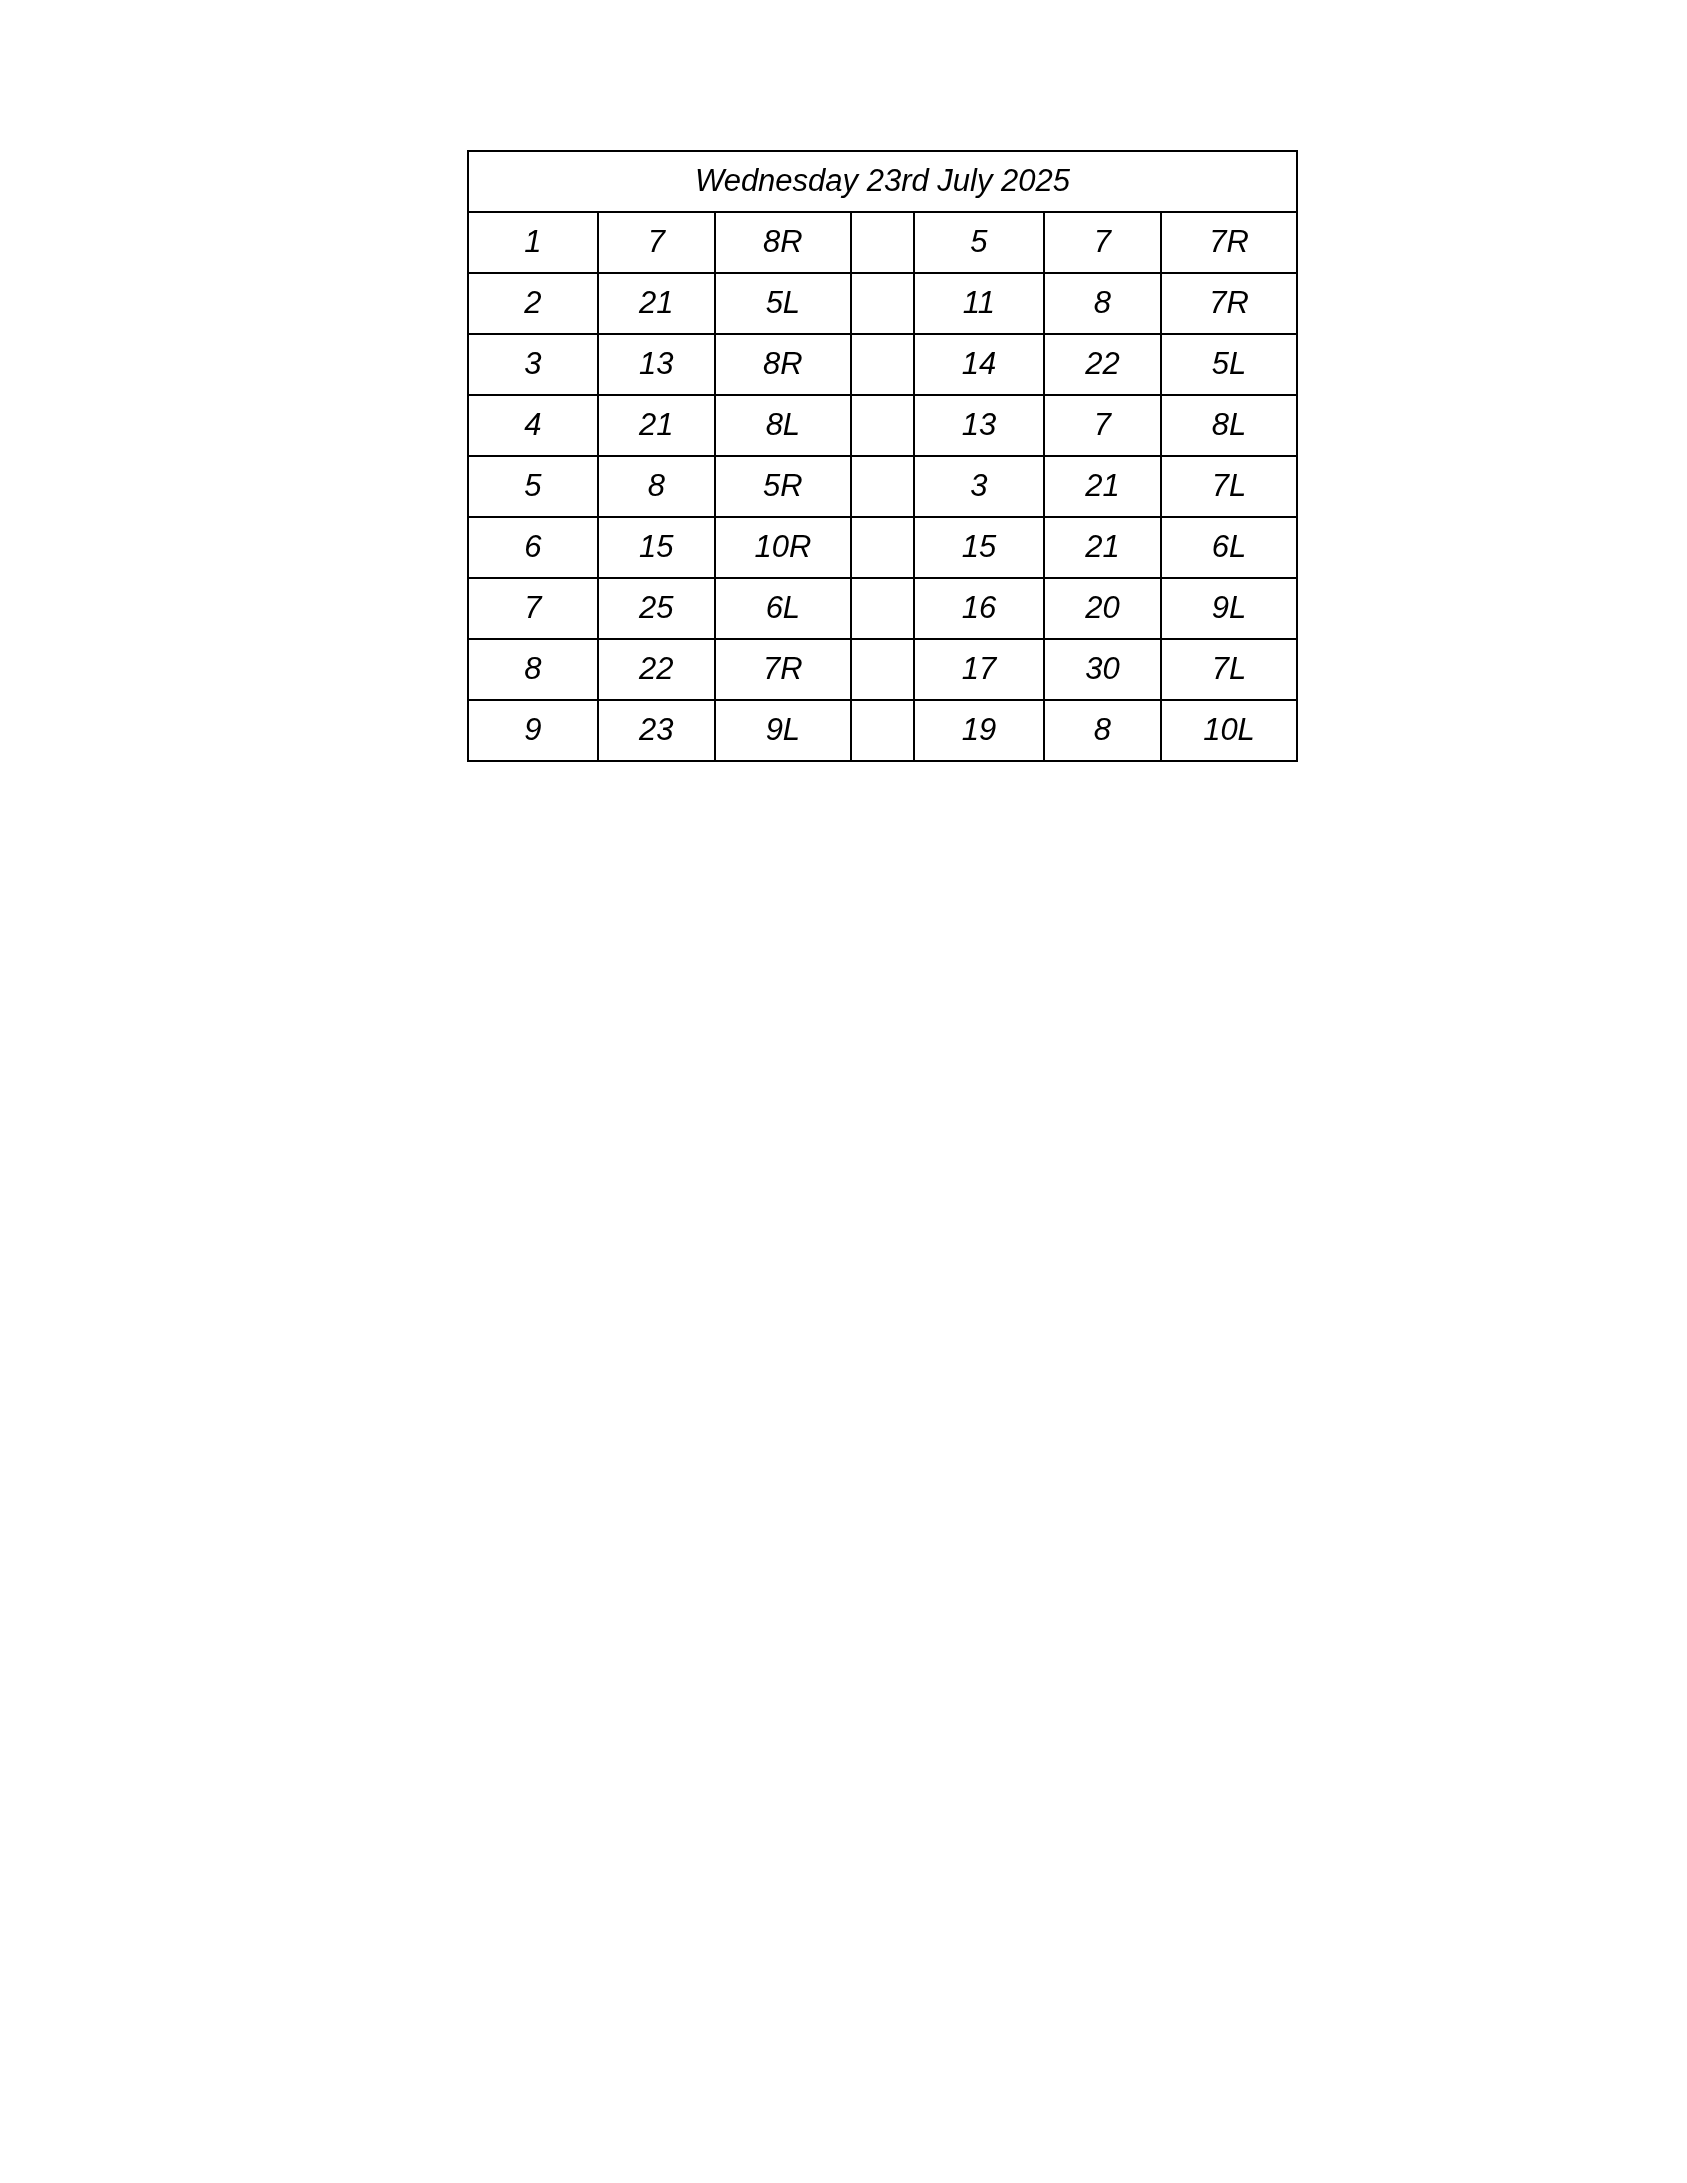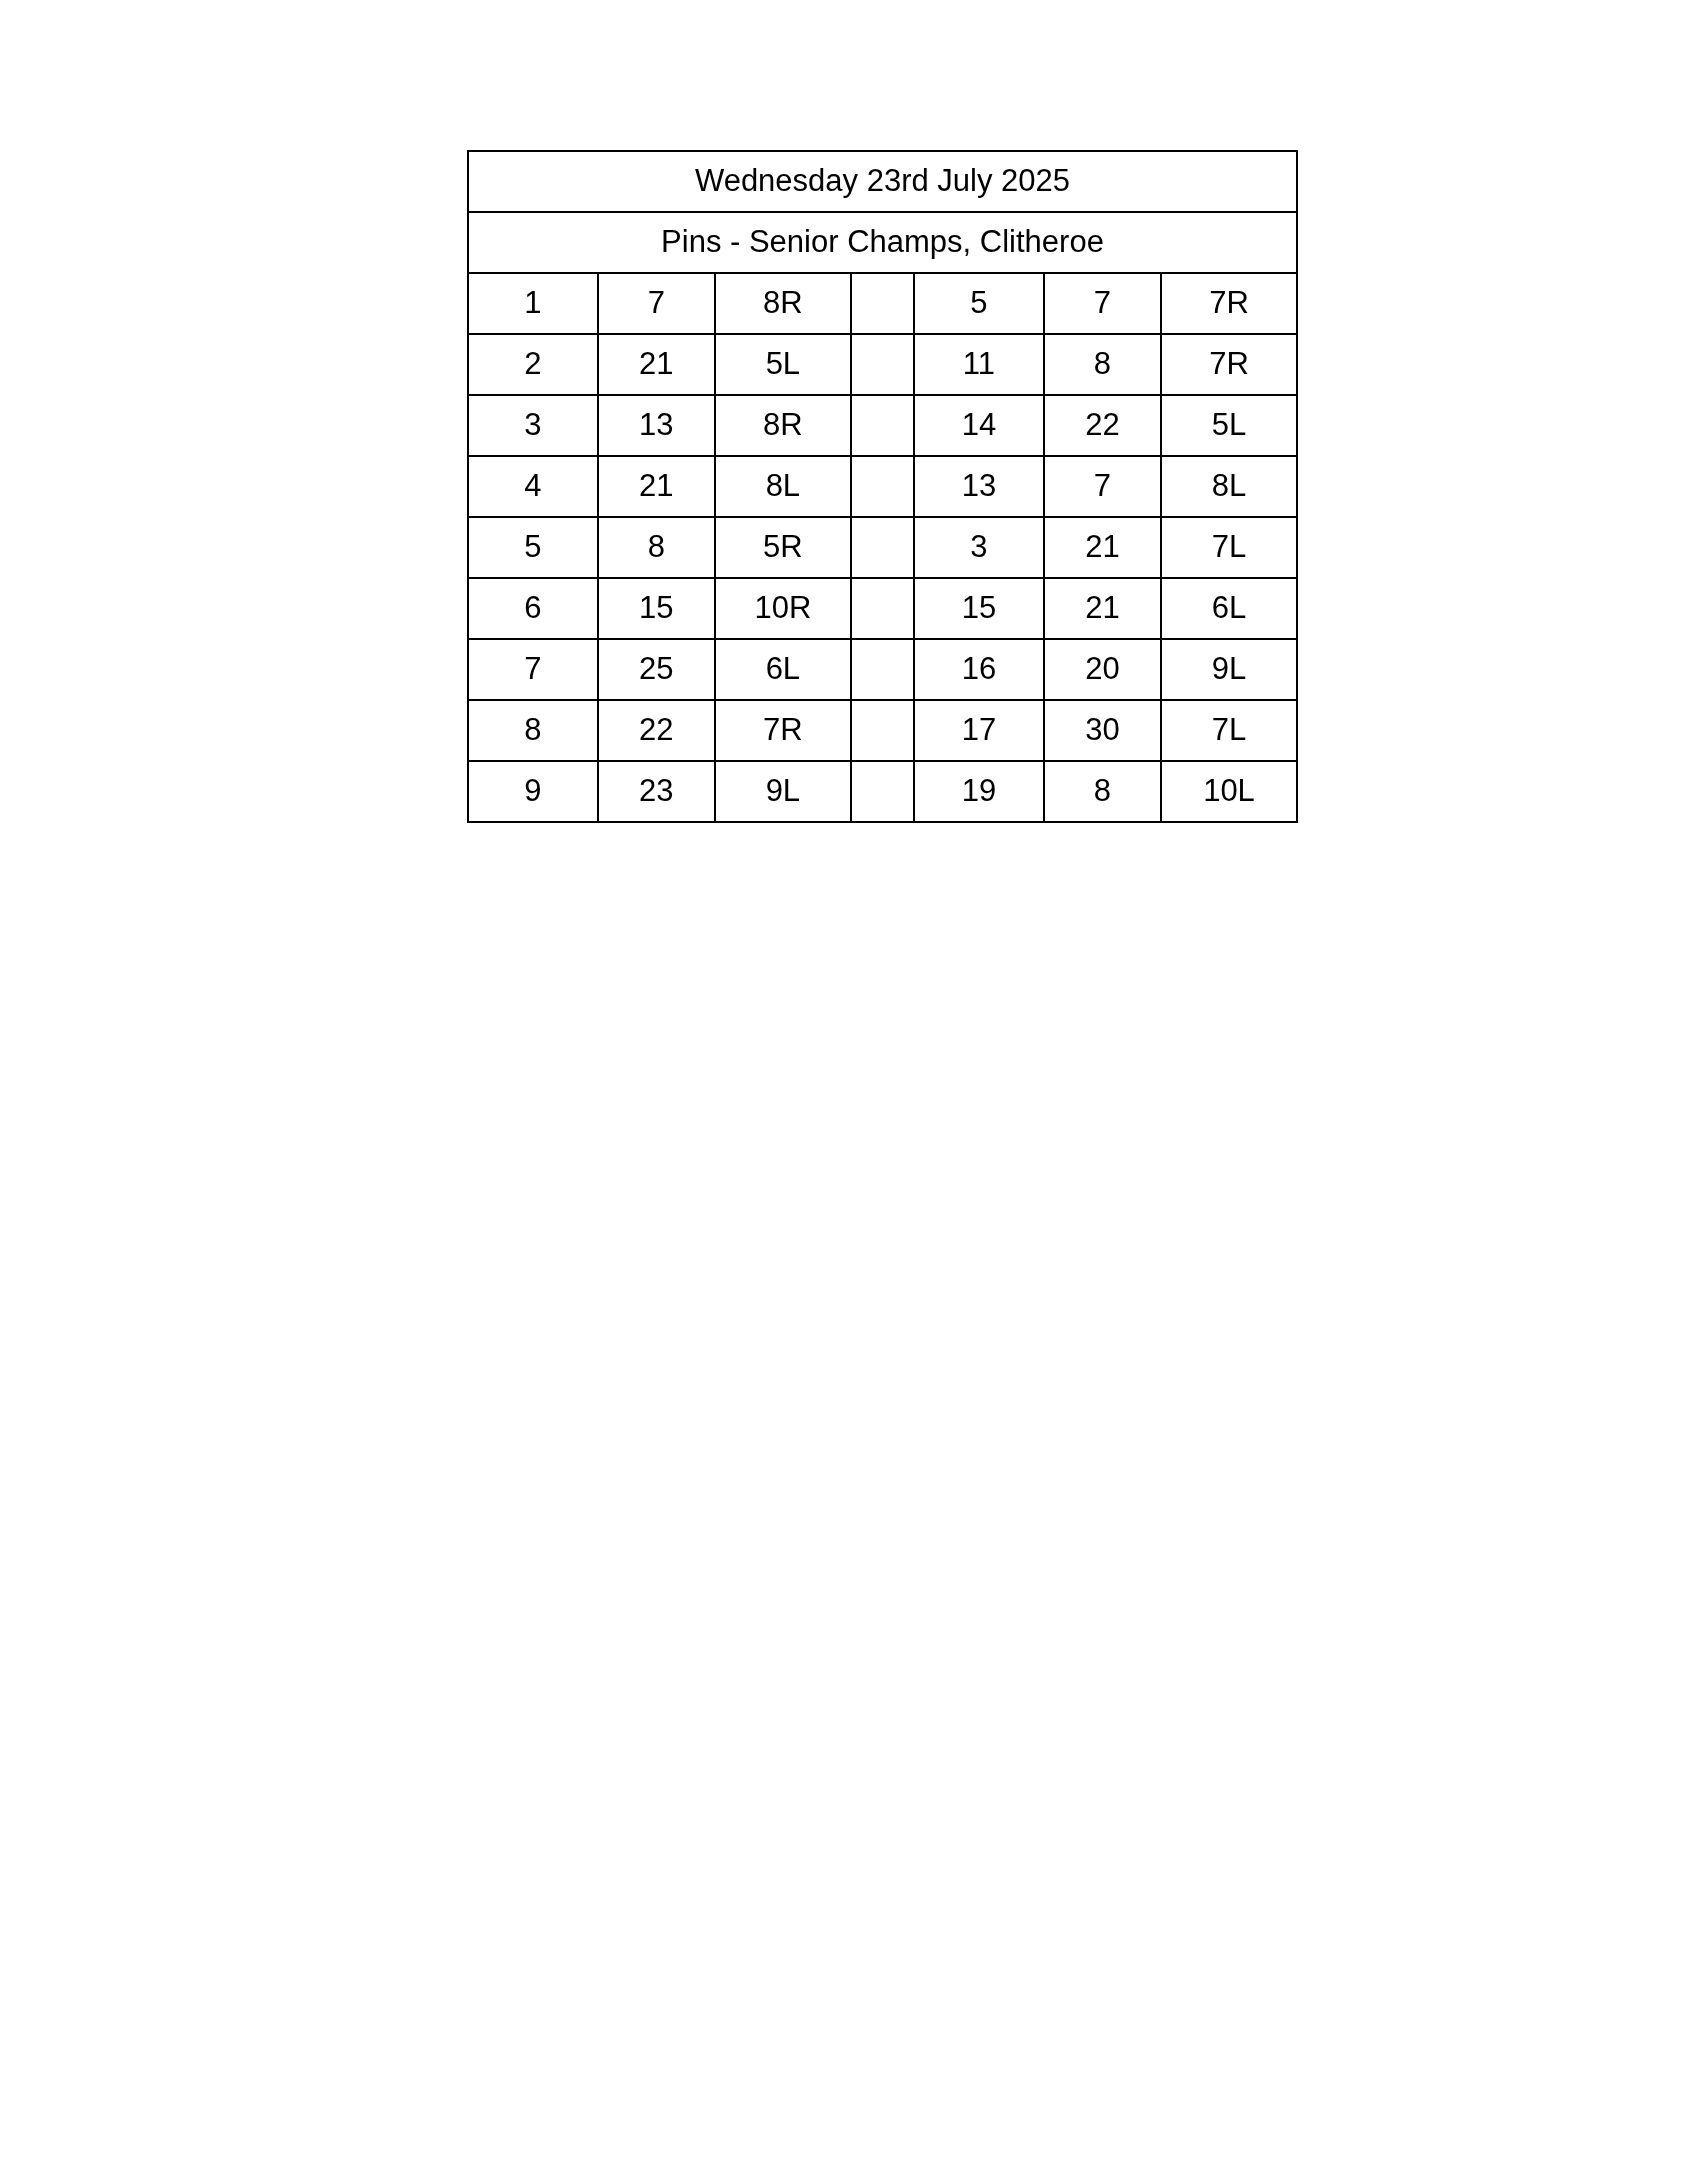--- a/index.html
+++ b/index.html
@@ -13,20 +13,21 @@
     font-family: "Liberation Sans", sans-serif;
     color: #000000;
     position: relative;
   }
   .page {
     position: absolute;
     left: 0;
     top: 0;
     width: 1687px;
     height: 2183px;
+    font-style: italic;
   }
   .pin-sheet {
     position: absolute;
     left: 467px;
     top: 150px;
     width: 831px;
     border-collapse: collapse;
     table-layout: fixed;
   }
   .pin-sheet td {
@@ -77,23 +78,20 @@
       <col class="c-yds">
       <col class="c-pos">
       <col class="c-gap">
       <col class="c-hole">
       <col class="c-yds">
       <col class="c-pos">
     </colgroup>
     <tbody>
       <tr>
         <td class="title-cell" colspan="7">Wednesday 23rd July 2025</td>
-      </tr>
-      <tr>
-        <td class="subtitle-cell" colspan="7">Pins - Senior Champs, Clitheroe</td>
       </tr>
 
       <tr>
         <td>1</td>
         <td>7</td>
         <td>8R</td>
         <td class="spacer-col"></td>
         <td>5</td>
         <td>7</td>
         <td>7R</td>

